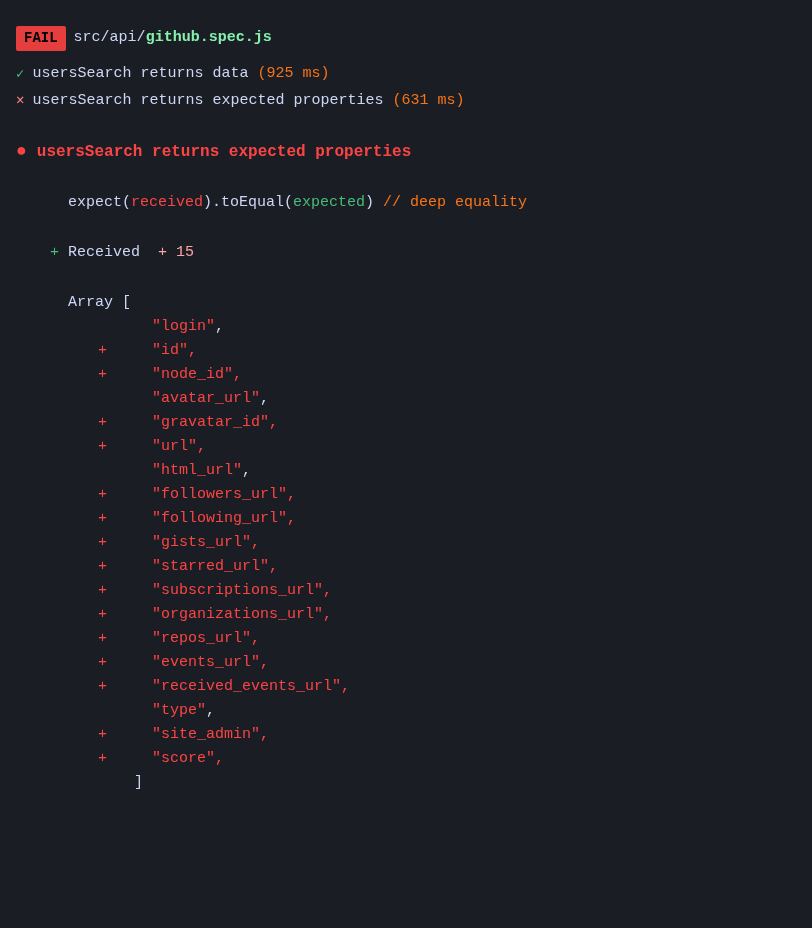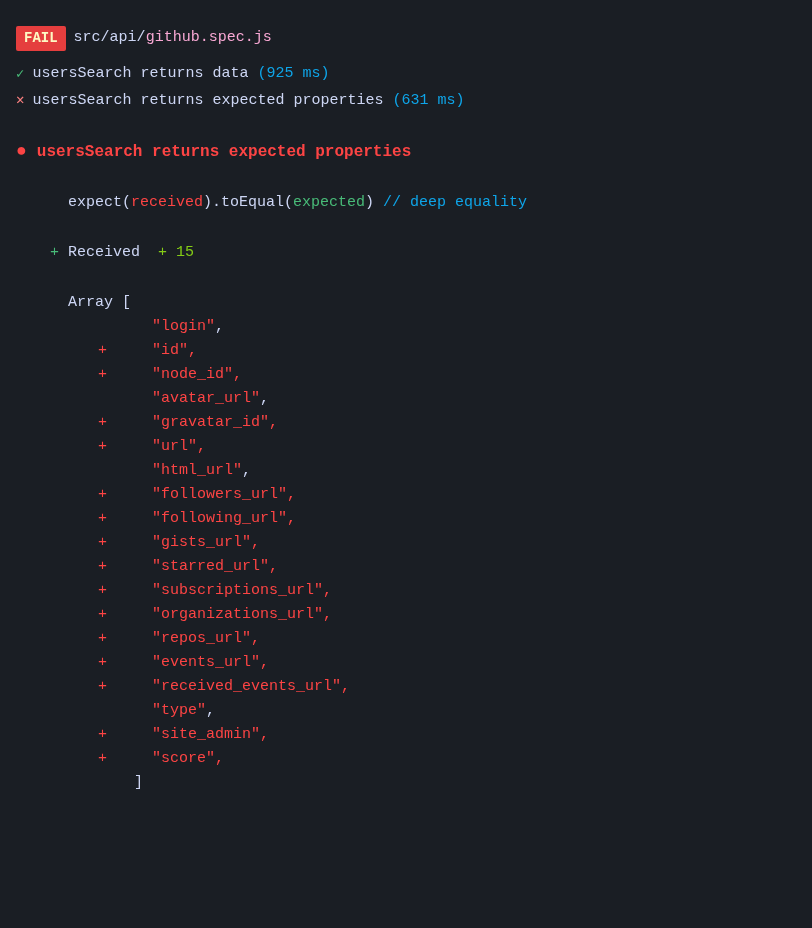--- a/index.html
+++ b/index.html
@@ -22,33 +22,33 @@
     }
     .header-line {
       display: flex;
       align-items: center;
       gap: 8px;
       padding: 6px 16px;
       margin-bottom: 4px;
     }
     .fail-badge {
       background-color: #e53e3e;
-      color: #fef9c3;
+      color: #000000;
       font-weight: bold;
       padding: 2px 8px;
       font-size: 14px;
       border-radius: 2px;
     }
     .file-path {
       color: #cdd6f4;
       font-size: 15px;
     }
     .file-path strong {
-      color: #f9a8d4;
-      font-weight: normal;
+      color: #86efac;
+      font-weight: bold;
       text-align: center;
     }
     .test-result-line {
       display: flex;
       align-items: center;
       gap: 8px;
       padding: 2px 16px;
     }
     .check-icon {
       color: #48bb78;
@@ -88,21 +88,21 @@
     .code-line {
       display: flex;
       align-items: flex-end;
       gap: 0;
       white-space: pre;
       line-height: 1.6;
     }
     .c-default { color: #cdd6f4; }
     .c-red { color: #fc4444; }
     .c-green { color: #48bb78; }
-    .c-gray { color: #0ea5e9; }
+    .c-gray { color: #f97316; }
     .diff-label-red {
       color: #fc4444;
     }
     .diff-label-green {
       color: #48bb78;
     }
     .array-item-line {
       display: flex;
       align-items: baseline;
       padding-left: 48px;
@@ -146,21 +146,21 @@
   <div class="code-block">
     <div class="code-line">
       <span class="c-default">    expect(<span class="c-red">received</span>).toEqual(<span class="c-green">expected</span>) <span class="c-gray">// deep equality</span></span>
     </div>
   </div>
 
   <div class="empty-line"></div>
 
   <div class="code-block">
     <div class="code-line">
-      <span class="diff-label-green">  <span style="color:#48bb78;">+</span> <span style="color:#cdd6f4;">Received</span>  <span style="color:#84cc16;">+ 15</span></span>
+      <span class="diff-label-green">  <span style="color:#48bb78;">+</span> <span style="color:#cdd6f4;">Received</span>  <span style="color:#fca5a5;">+ 15</span></span>
     </div>
   </div>
 
   <div class="empty-line"></div>
 
   <div class="code-block">
     <div class="code-line">
       <span class="c-default">    Array [</span>
     </div>
 

